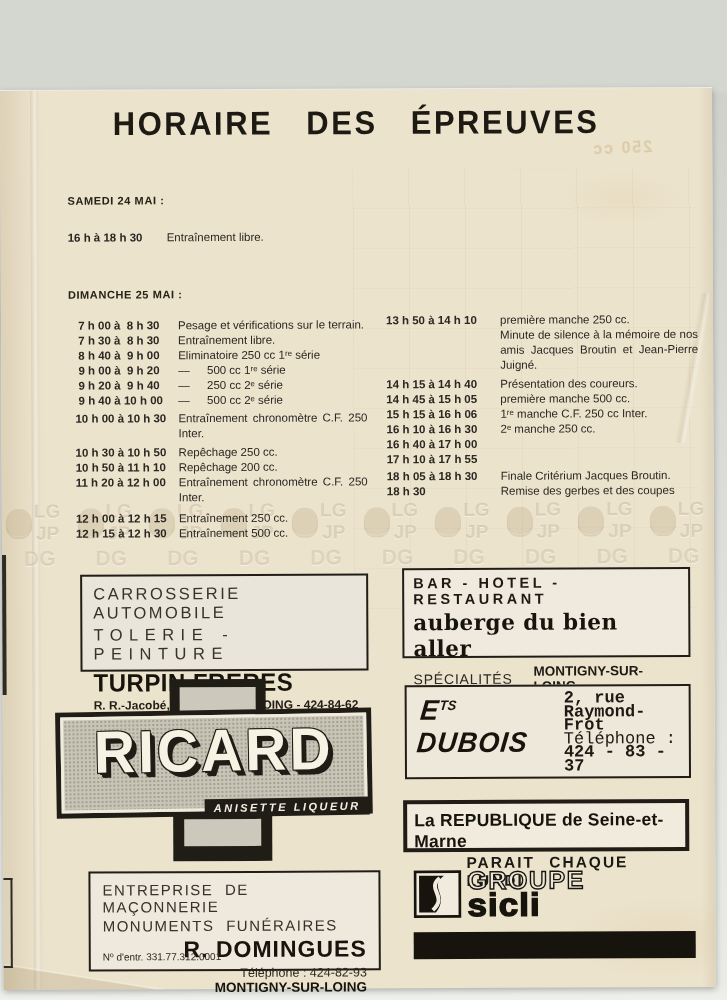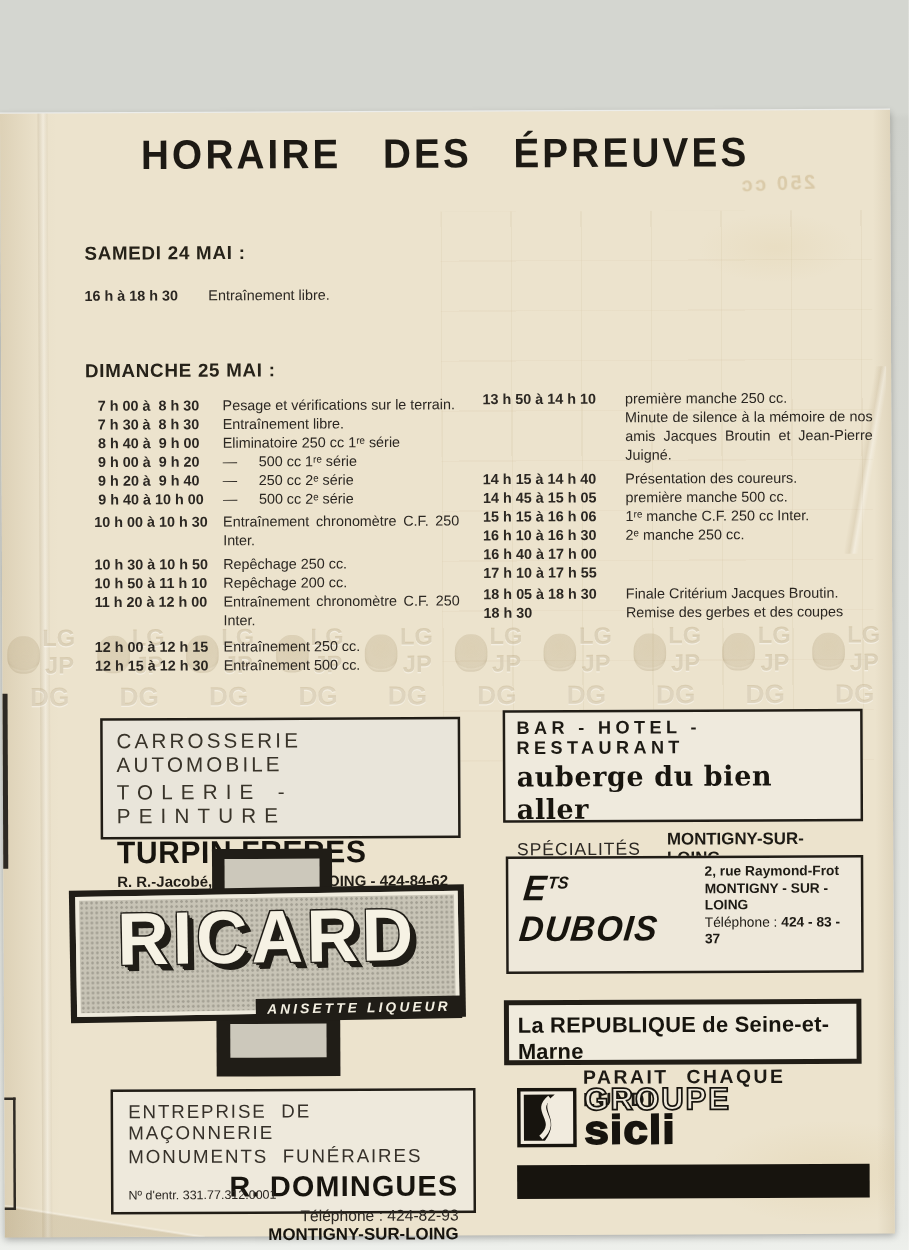--- a/index.html
+++ b/index.html
@@ -35,21 +35,21 @@
       repeating-linear-gradient(0deg, rgba(150,118,58,.05) 0 1px, transparent 1px 40px);
     opacity:.8;}
   .ghost-250{position:absolute;left:532px;top:52px;width:120px;font-weight:900;font-size:16px;
     letter-spacing:2px;color:rgba(165,128,60,.25);transform:scaleX(-1) rotate(2deg);
     filter:blur(.4px);pointer-events:none;}
 
   
   .title{position:absolute;left:0;width:712px;top:16px;text-align:center;
     font-weight:900;font-size:31px;letter-spacing:2.5px;word-spacing:22px;
     color:#1d1a14;transform:scaleY(1.06);}
-  .day-head{position:absolute;font-weight:700;font-size:15px;letter-spacing:.6px;color:#262219;}
+  .day-head{position:absolute;font-weight:700;font-size:11px;letter-spacing:.6px;color:#262219;}
   .sat-head{left:67px;top:104px;}
   .sun-head{left:67px;top:198px;}
   .sat-row{position:absolute;left:67px;top:141px;font-size:11.5px;}
   .sat-row .s-time{display:inline-block;width:99px;font-weight:700;white-space:pre;}
 
   .scol{position:absolute;font-size:11.5px;line-height:15px;z-index:2;}
   .col-left{left:74px;top:228px;width:292px;}
   .col-right{left:385px;top:224px;width:312px;}
   .srow{display:flex;align-items:flex-start;}
   .s-time{flex:0 0 103px;font-weight:700;white-space:pre;}
@@ -118,21 +118,21 @@
     color:#f3efe1;font-style:italic;font-weight:700;font-size:11px;letter-spacing:2.5px;
     text-align:center;line-height:18px;}
 
   
   .dubois{left:402px;top:596px;width:286px;height:94px;background:#eee8da;
     padding:5px 7px 0 7px;box-sizing:border-box;}
   .dub-top{display:flex;}
   .dub-brand{flex:0 0 150px;font-weight:900;font-style:italic;font-size:27px;color:#17140e;
     transform:skewX(-6deg) scaleY(1.05);transform-origin:left bottom;padding-top:6px;letter-spacing:1px;}
   .dub-brand .sup{font-size:13px;vertical-align:9px;letter-spacing:0;}
-  .dub-addr{flex:1;font-size:11px;line-height:13.5px;color:#1d1a14;text-align:left;}
+  .dub-addr{flex:1;font-size:17px;line-height:13.5px;color:#1d1a14;text-align:left;font-family:Liberation Mono, monospace;}
   .dub-addr .b{font-weight:700;}
   .dub-lines{margin-top:3px;font-size:10.2px;line-height:11.8px;letter-spacing:1px;color:#38332a;}
   .dub-lines div{text-align:justify;text-align-last:justify;}
 
   
   .repub{left:400px;top:711px;width:286px;height:52px;background:#f0ebdd;border-width:4px;
     padding:6px 6px 0 7px;box-sizing:border-box;}
   .repub .l1{font-weight:700;font-size:17.5px;letter-spacing:.2px;color:#17140e;}
   .repub .l2{font-weight:700;font-size:15.5px;letter-spacing:2px;word-spacing:8px;
     color:#1d1a14;margin-top:2px;padding-left:52px;}
@@ -382,21 +382,20 @@
       <div class="ric-name" data-interactable="false">RICARD</div>
       <div class="ric-strip" data-interactable="false">ANISETTE LIQUEUR</div>
     </div>
   </div>
 
   <div class="adbox dubois" data-interactable="false">
     <div class="dub-top">
       <div class="dub-brand" data-interactable="false"><span data-interactable="false">E</span><span class="sup" data-interactable="false">TS</span><span data-interactable="false"> DUBOIS</span></div>
       <div class="dub-addr">
         <div class="b" data-interactable="false">2, rue Raymond-Frot</div>
-        <div class="b" data-interactable="false">MONTIGNY - SUR - LOING</div>
         <div>
           <span data-interactable="false">Téléphone :</span>
           <span class="b" data-interactable="false">424 - 83 - 37</span>
         </div>
       </div>
     </div>
     <div class="dub-lines" data-interactable="false">
         <div data-interactable="false"></div>
         <div data-interactable="false"></div>
         <div data-interactable="false"></div>

